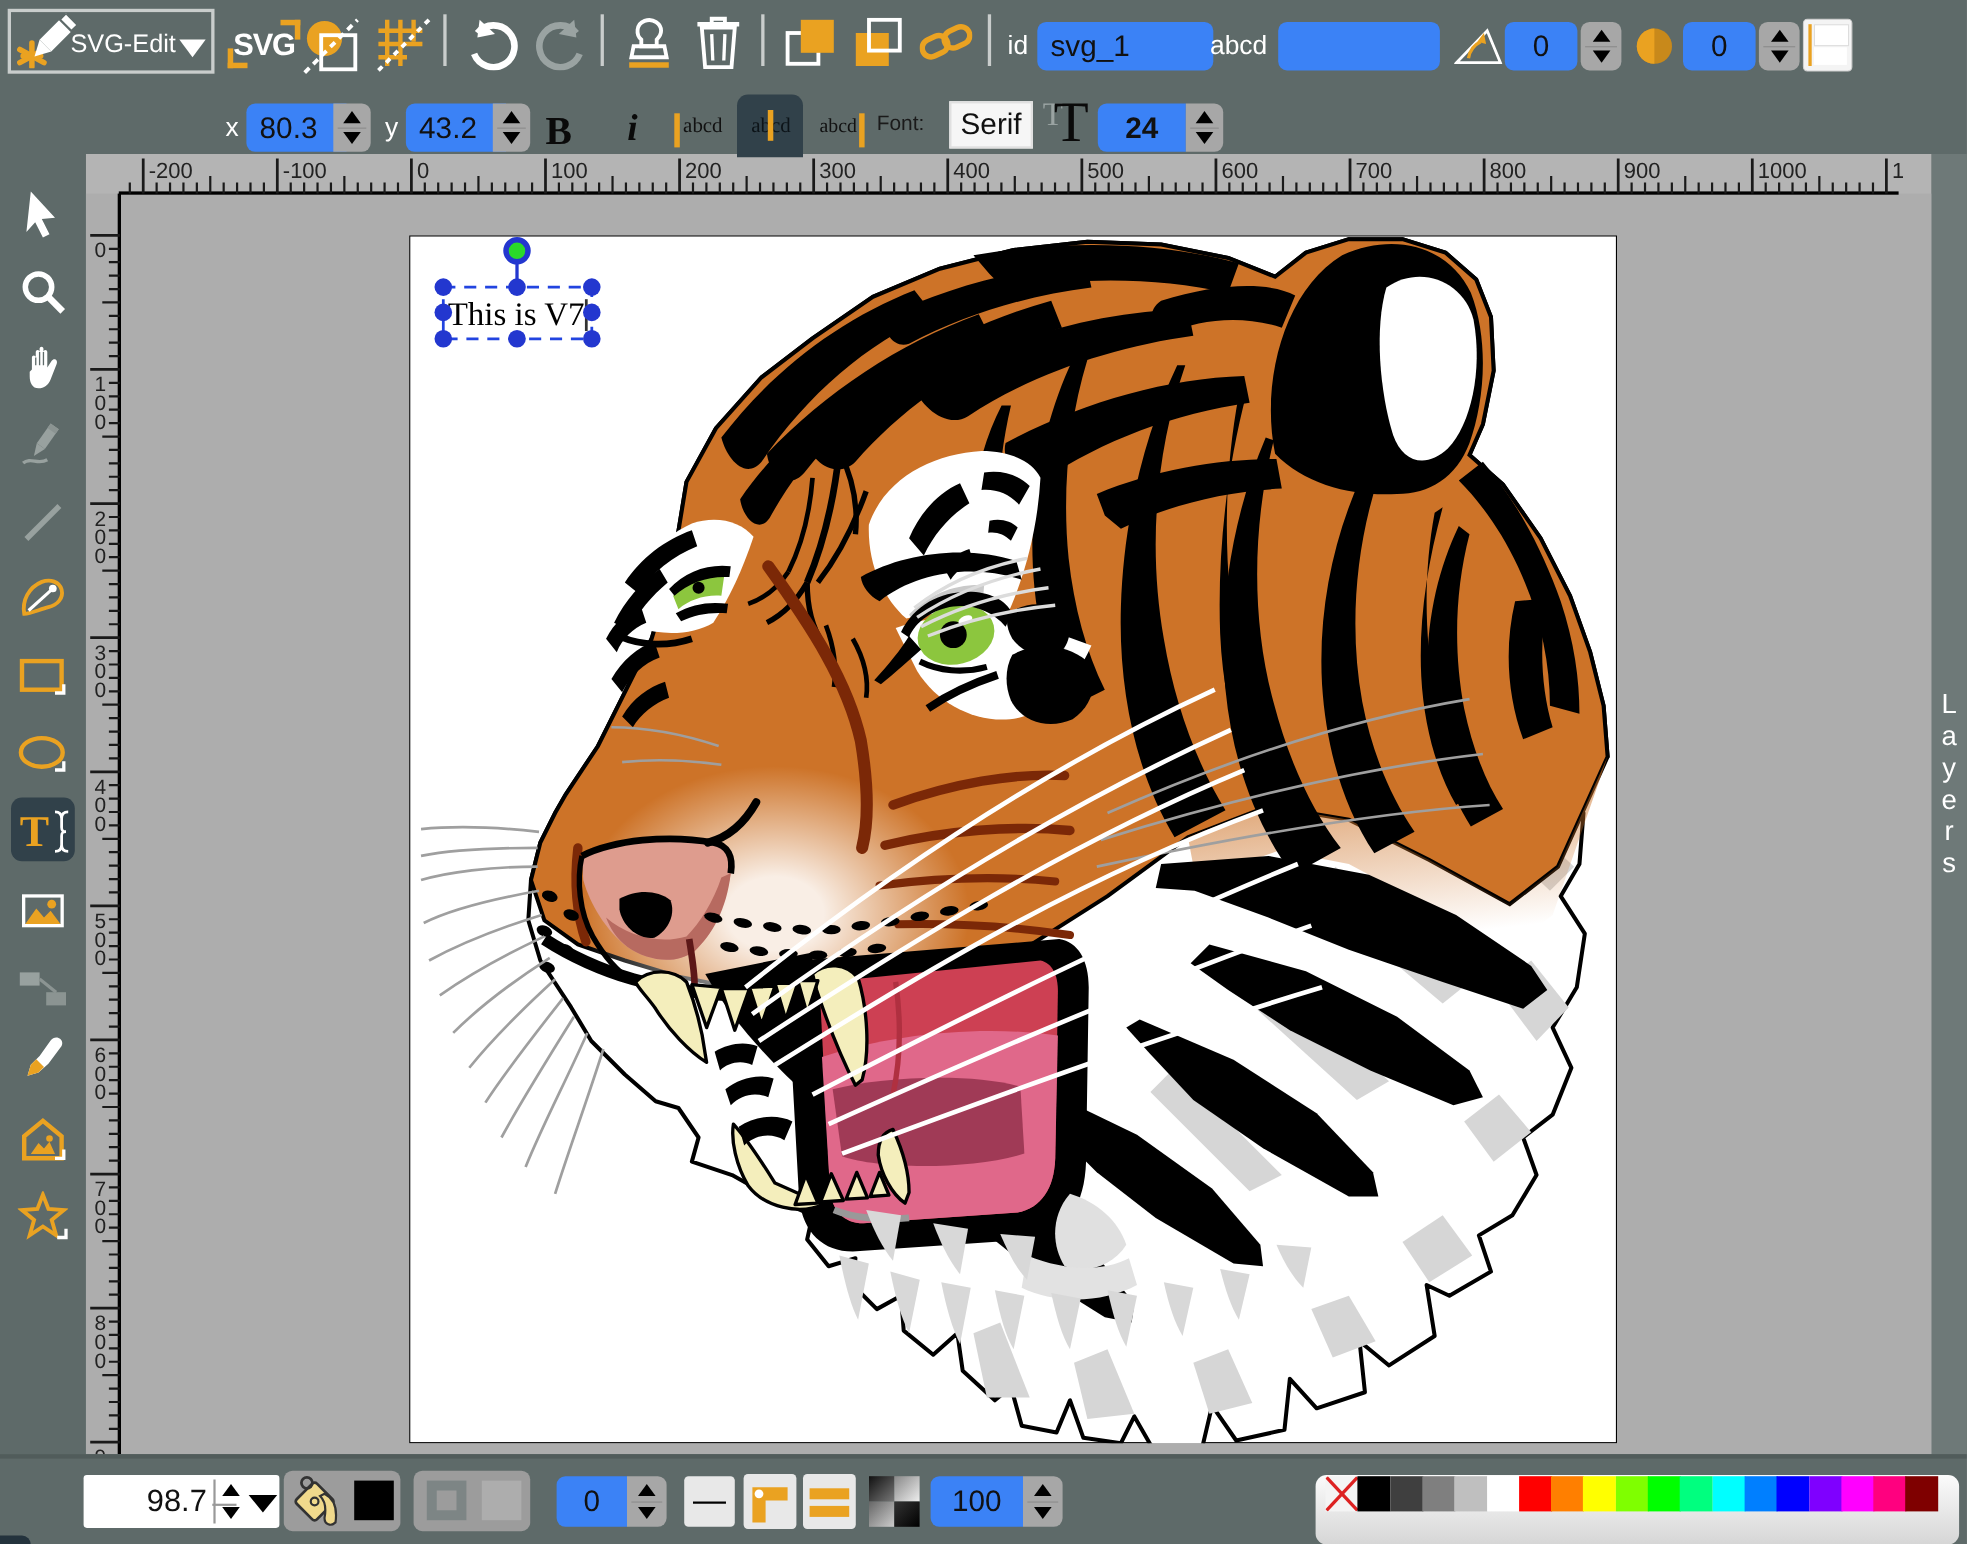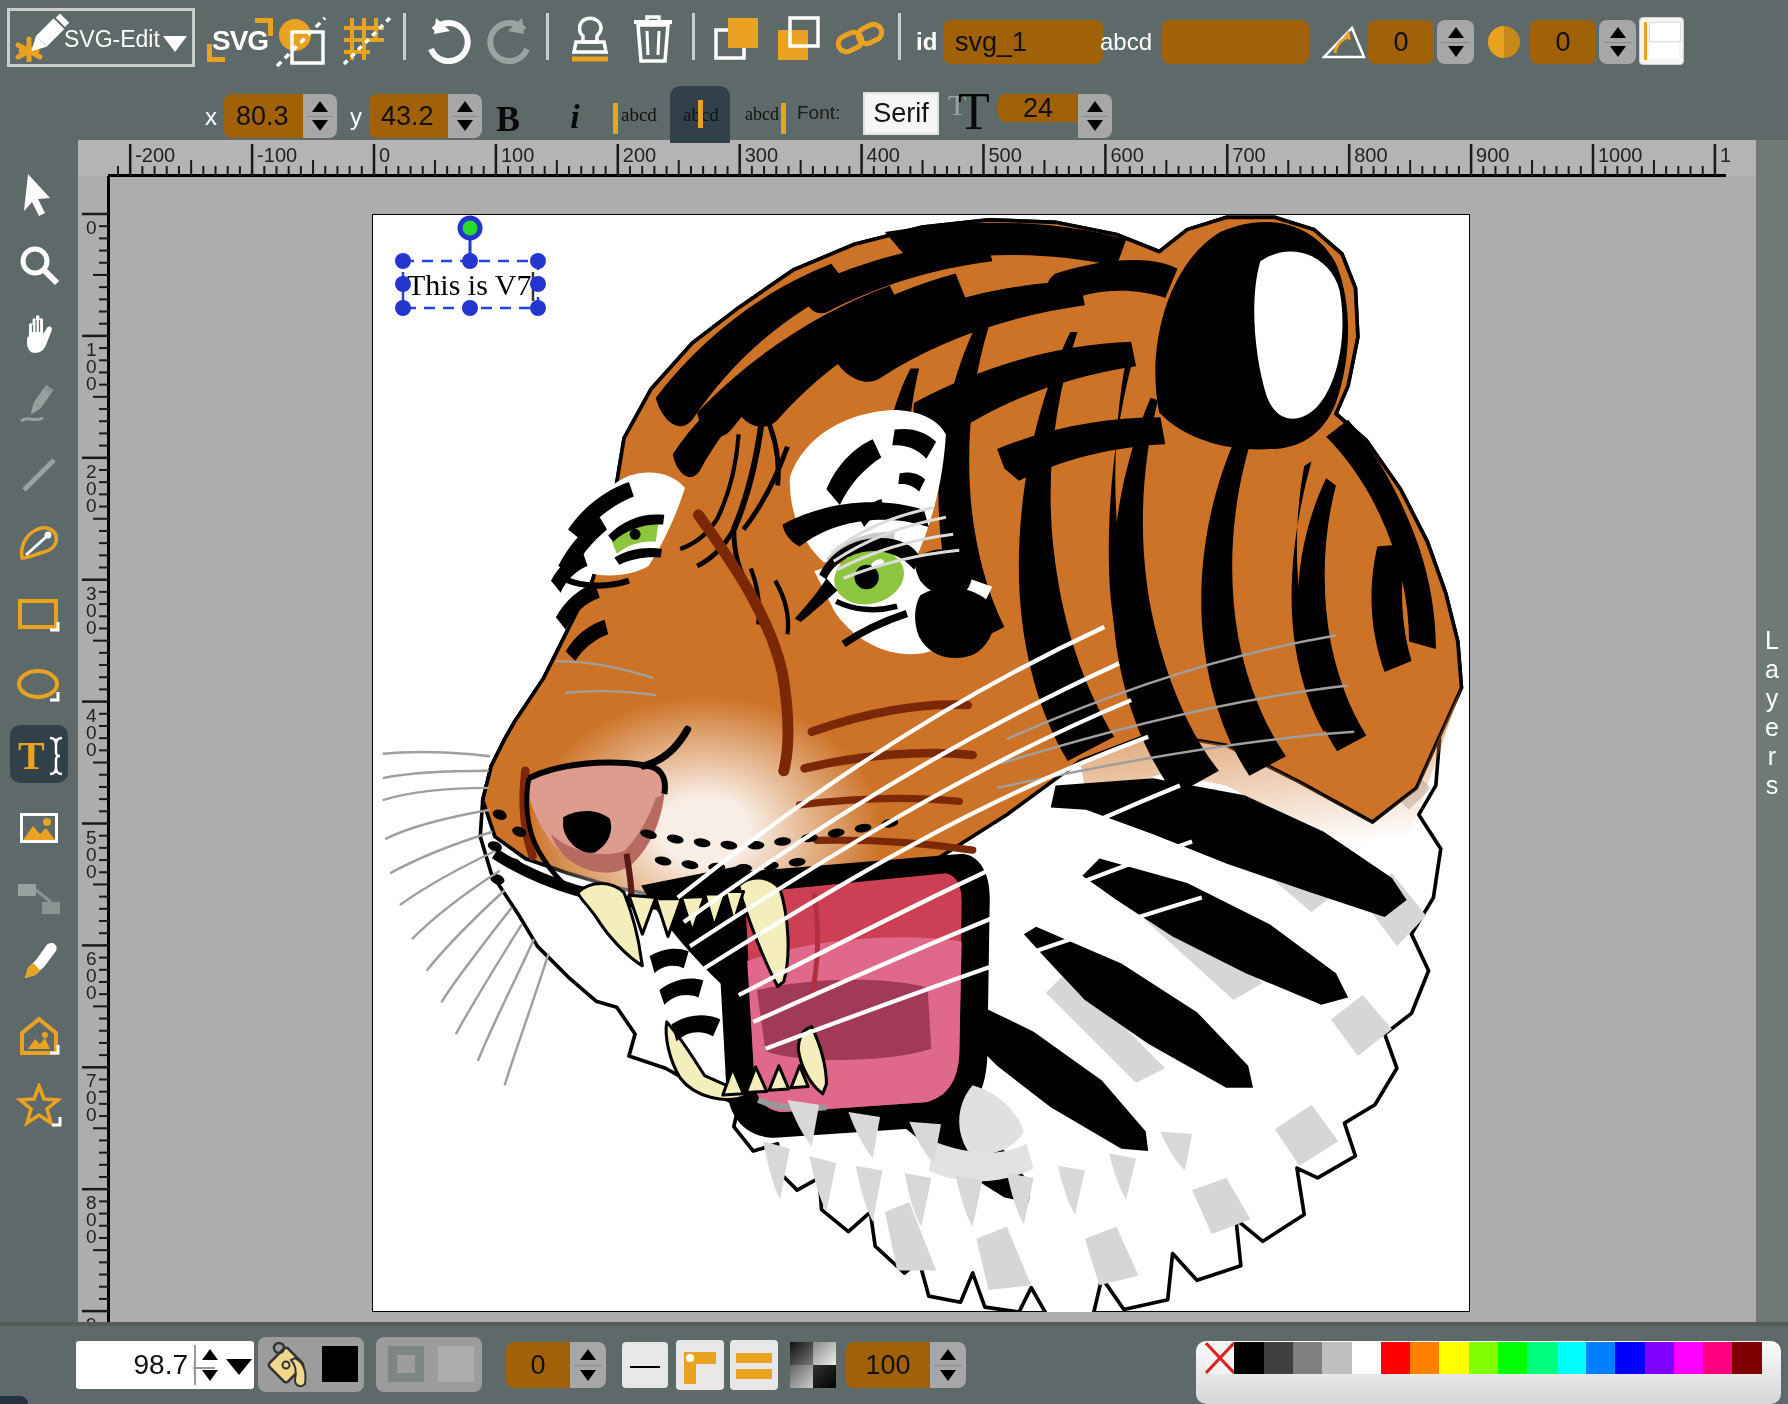--- a/index.html
+++ b/index.html
@@ -1,20 +1,20 @@
 <!DOCTYPE html>
 <html><head>
 <meta charset="utf-8">
 <style>
   html,body{margin:0;padding:0;}
   body{width:1788px;height:1404px;overflow:hidden;background:#5e6a69;
        font-family:"Liberation Sans",sans-serif;position:relative;}
   .abs{position:absolute;}
   
-  .gin{position:absolute;background:#a16207;border-radius:8px;color:#111;
+  .gin{position:absolute;background:#3b82f6;border-radius:8px;color:#111;
        font-size:27px;display:flex;align-items:center;}
   .spin{position:absolute;background:#a7a7a7;border-radius:8px;}
   .spin:before,.spin:after{content:"";position:absolute;left:50%;transform:translateX(-50%);
        border-left:8px solid transparent;border-right:8px solid transparent;}
   .spin:before{top:7px;border-bottom:11px solid #000;}
   .spin:after{bottom:7px;border-top:11px solid #000;}
   .spin .mid{position:absolute;left:4px;right:4px;top:50%;height:1px;background:#8b8b8b;}
   .lbl{position:absolute;color:#fff;font-size:24px;}
   .dlbl{position:absolute;color:#1a1a1a;font-size:27px;}
   .sep{position:absolute;width:3px;background:#c9cdcc;}
@@ -385,21 +385,21 @@
 
 <svg class="abs" style="left:836px;top:18px;" width="48" height="42" viewBox="0 0 48 42">
   <g fill="none" stroke="#eaa221" stroke-width="5">
     <rect x="2" y="16" width="24" height="16" rx="8" transform="rotate(-25 14 24)"></rect>
     <rect x="22" y="8" width="24" height="16" rx="8" transform="rotate(-25 34 16)"></rect>
   </g>
 </svg>
 
 <div class="sep" style="left:898px;top:13px;height:47px;"></div>
 
-<div class="lbl" style="left:916px;top:28px;font-weight:bold;">id</div>
+<div class="lbl" style="left:916px;top:28px;">id</div>
 <div class="gin" style="left:943px;top:20px;width:148px;height:44px;padding-left:12px;">svg_1</div>
 <div class="lbl" style="left:1100px;top:28px;">abcd</div>
 <div class="gin" style="left:1162px;top:20px;width:147px;height:44px;"></div>
 
 <svg class="abs" style="left:1322px;top:22px;" width="44" height="40" viewBox="0 0 44 40">
   <path d="M2,35 L42,35 L30,6 Z" fill="none" stroke="#fff" stroke-width="2.5"></path>
   <path d="M13,31 A 20 20 0 0 1 24 16" fill="none" stroke="#eaa221" stroke-width="3"></path>
   <path d="M27,8 L21,16 L29,18 Z" fill="#eaa221"></path>
 </svg>
 <div class="gin" style="left:1368px;top:20px;width:66px;height:44px;justify-content:center;">0</div>
@@ -441,21 +441,21 @@
 <div class="abs" style="left:670px;top:86px;width:60px;height:57px;background:#31414a;border-radius:10px 10px 0 0;"></div>
 <div class="abs" style="left:683px;top:104px;font-family:'Liberation Serif',serif;font-size:19px;color:#0c1318;">abcd</div>
 <div class="abs" style="left:698px;top:100px;width:5px;height:28px;background:#eaa221;"></div>
 <div class="abs" style="left:745px;top:104px;font-family:'Liberation Serif',serif;font-size:18px;color:#111;">abcd</div>
 <div class="abs" style="left:781px;top:103px;width:5px;height:31px;background:#eaa221;"></div>
 
 <div class="dlbl" style="left:797px;top:102px;font-size:19px;">Font:</div>
 <div class="abs" style="left:863px;top:92px;width:76px;height:43px;background:#f6f6f6;border:2px solid #e0e0e0;box-sizing:border-box;color:#111;font-size:27px;display:flex;align-items:center;justify-content:center;">Serif</div>
 <div class="abs" style="left:948px;top:88px;font-family:'Liberation Serif',serif;font-size:30px;color:#9aa3a2;">T</div>
 <div class="abs" style="left:958px;top:82px;font-family:'Liberation Serif',serif;font-size:52px;color:#0a0a0a;">T</div>
-<div class="gin" style="left:998px;top:94px;width:80px;height:28px;justify-content:center;border-radius:8px 0 0 8px;">24</div>
+<div class="gin" style="left:998px;top:94px;width:80px;height:44px;justify-content:center;border-radius:8px 0 0 8px;font-weight:bold;">24</div>
 <div class="spin" style="left:1078px;top:94px;width:34px;height:44px;border-radius:0 8px 8px 0;">
     <div class="mid"></div>
   </div>
 
 <div class="abs" style="left:0;top:140px;width:78px;height:1264px;background:#5e6a69;"></div>
 <div id="lefticons">
     <svg class="abs" style="left:16px;top:172px;" width="46" height="46" viewBox="0 0 46 46">
       <path d="M12,2 L34,26 L22,27 L29,41 L23,44 L16,30 L8,39 Z" fill="#fff"></path>
     </svg>
     <svg class="abs" style="left:16px;top:242px;" width="46" height="46" viewBox="0 0 46 46">

